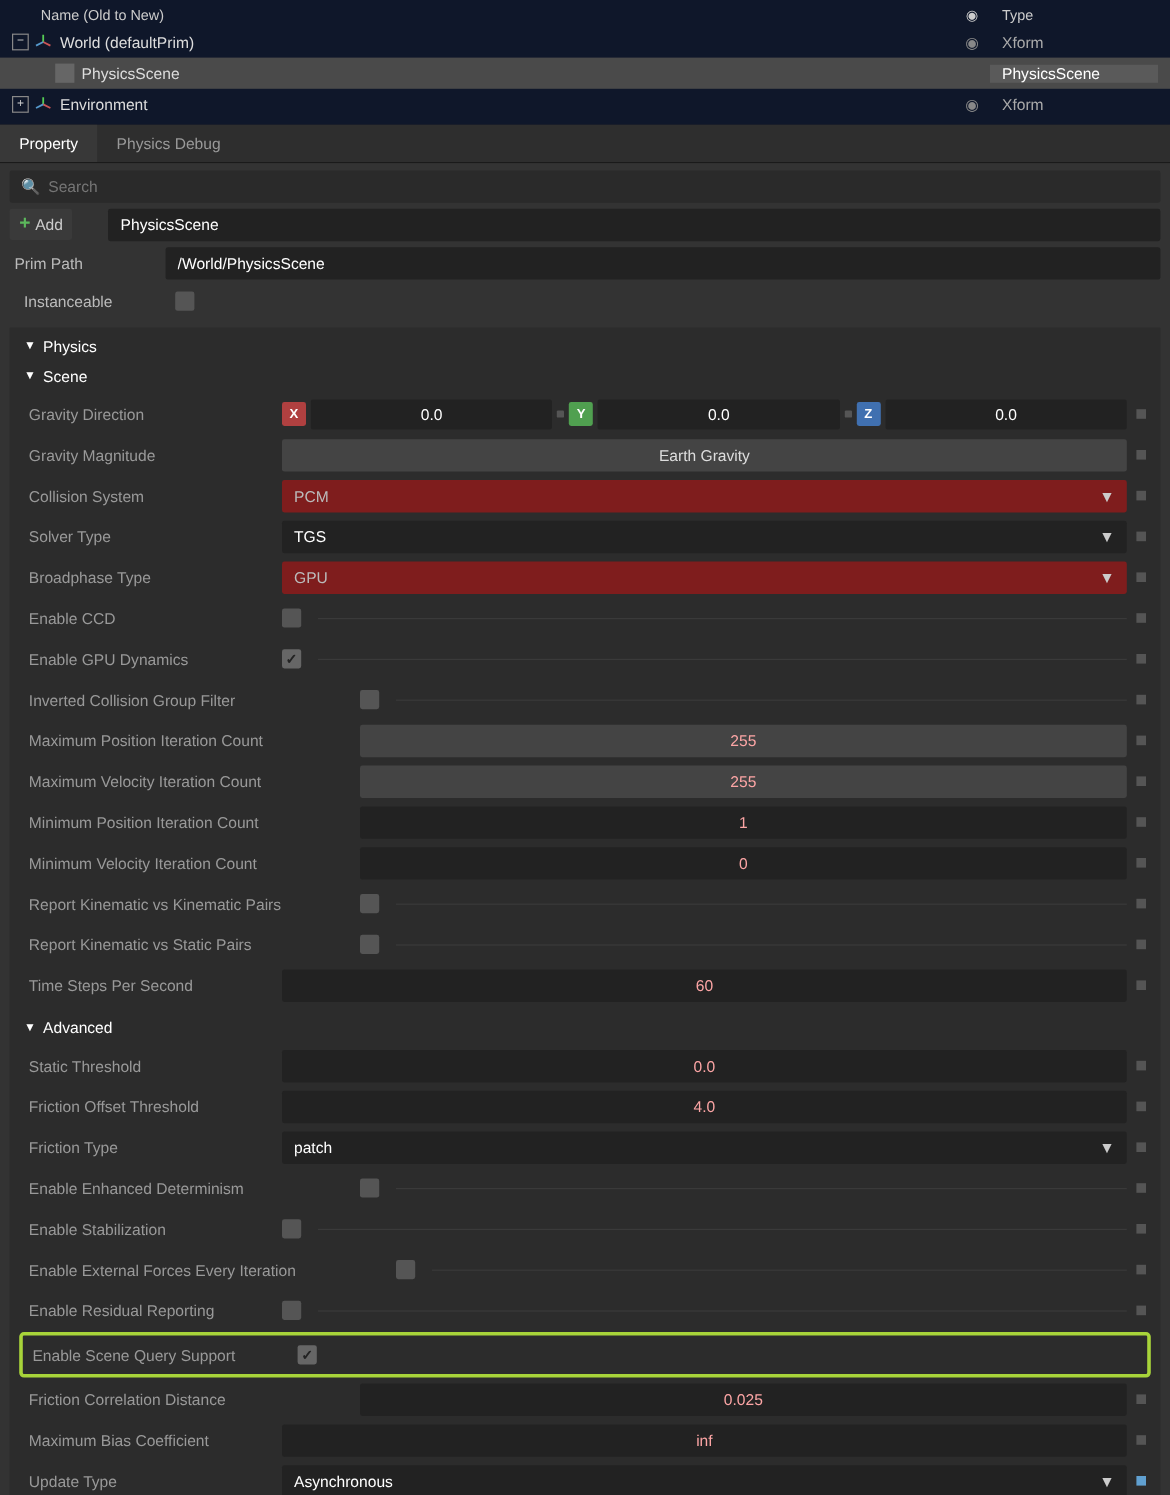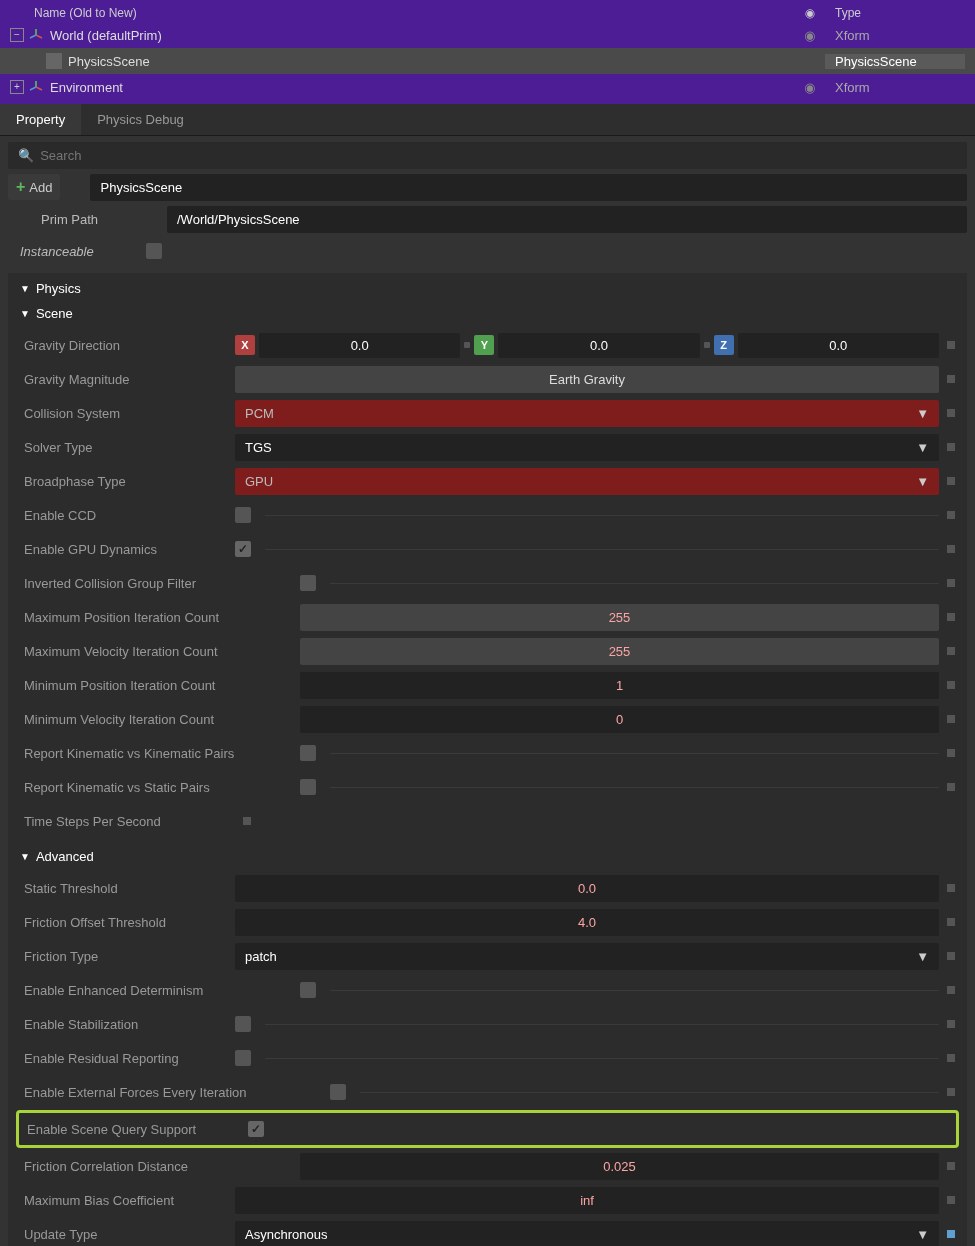--- a/index.html
+++ b/index.html
@@ -1,17 +1,17 @@
 <!DOCTYPE html>
 <html><head>
 <meta charset="utf-8">
 <style>
 * { margin: 0; padding: 0; box-sizing: border-box; font-family: -apple-system, BlinkMacSystemFont, "Segoe UI", sans-serif; }
 body { background: #2a2a2a; color: #ccc; font-size: 13px; width: 975px; }
-.tree-panel { background: #4c1d95; padding: 4px 0; }
+.tree-panel { background: #0f172a; padding: 4px 0; }
 .tree-header { display: flex; padding: 2px 10px; color: #ccc; font-size: 12px; }
 .tree-header-name { flex: 1; padding-left: 24px; }
 .tree-header-eye { width: 30px; text-align: center; }
 .tree-header-type { width: 140px; padding-left: 10px; }
 .tree-row { display: flex; align-items: center; padding: 2px 10px; height: 26px; }
 .tree-row.selected { background: #4a4a4a; }
 .tree-expand { width: 14px; height: 14px; border: 1px solid #888; display: inline-flex; align-items: center; justify-content: center; font-size: 10px; line-height: 1; margin-right: 4px; cursor: pointer; color: #ccc; }
 .tree-spacer { width: 18px; display: inline-block; }
 .axis-icon { width: 16px; height: 16px; margin-right: 6px; position: relative; }
 .axis-icon svg { width: 16px; height: 16px; }
@@ -21,21 +21,21 @@
 .tree-type { width: 140px; padding-left: 10px; color: #aaa; }
 .tree-type.selected { background: #5a5a5a; color: #fff; }
 .tabs { display: flex; background: #2e2e2e; border-bottom: 1px solid #1a1a1a; }
 .tab { padding: 8px 16px; color: #999; cursor: pointer; }
 .tab.active { background: #383838; color: #fff; }
 .prop-panel { background: #333; padding: 6px 8px; }
 .search-row { display: flex; align-items: center; background: #2a2a2a; padding: 6px 10px; margin-bottom: 4px; border-radius: 2px; }
 .search-icon { color: #888; margin-right: 6px; }
 .search-input { flex: 1; background: transparent; border: none; color: #888; outline: none; font-size: 13px; }
 .prop-row { display: flex; align-items: center; margin-bottom: 4px; height: 28px; }
-.prop-label { width: 100px; color: #bbb; padding-left: 4px; margin-left: 29px; }
+.prop-label { width: 100px; color: #bbb; padding-left: 4px; }
 .add-btn { display: inline-flex; align-items: center; background: #3a3a3a; padding: 4px 8px; border-radius: 2px; cursor: pointer; }
 .plus-icon { color: #5cb85c; font-size: 16px; font-weight: bold; margin-right: 4px; }
 .prop-input { flex: 1; background: #222; color: #fff; border: none; padding: 6px 10px; border-radius: 2px; outline: none; font-size: 13px; }
 .section { background: #2c2c2c; margin-top: 8px; padding: 8px 12px; }
 .section-header { display: flex; align-items: center; color: #fff; font-weight: 500; margin-bottom: 10px; cursor: pointer; }
 .section-arrow { margin-right: 6px; font-size: 10px; }
 .subsection { padding-left: 0px; }
 .field-row { display: flex; align-items: center; margin-bottom: 6px; min-height: 28px; }
 .field-label { width: 215px; color: #999; padding-left: 4px; font-size: 13px; }
 .field-label.wide { width: 280px; }
@@ -53,21 +53,21 @@
 .full-btn { flex: 1; background: #444; color: #ddd; border: none; text-align: center; padding: 6px; border-radius: 2px; cursor: pointer; font-size: 13px; }
 .dropdown { flex: 1; background: #7f1d1d; color: #bbb; border: none; padding: 6px 10px; border-radius: 2px; display: flex; justify-content: space-between; align-items: center; cursor: pointer; font-size: 13px; }
 .dropdown.dark { background: #222; color: #fff; }
 .drop-arrow { color: #ccc; }
 .checkbox { width: 16px; height: 16px; background: #555; border-radius: 2px; display: inline-flex; align-items: center; justify-content: center; cursor: pointer; }
 .checkbox.checked { background: #666; }
 .check-mark { color: #222; font-size: 12px; font-weight: bold; }
 .hr-line { flex: 1; height: 1px; background: #3a3a3a; margin-left: 10px; }
 .highlight-box { border: 3px solid #a8d43a; border-radius: 4px; padding: 2px 4px; margin: -2px -4px 4px -4px; }
 .instance-row { display: flex; align-items: center; padding: 6px 8px; }
-.instance-label { width: 100px; color: #bbb; padding-left: 4px; font-style: italic; }
+.instance-label { width: 100px; color: #bbb; padding-left: 4px; }
 </style>
 </head>
 <body>
 
 <div class="tree-panel">
   <div class="tree-header">
     <span class="tree-header-name">Name (Old to New)</span>
     <span class="tree-header-eye">◉</span>
     <span class="tree-header-type">Type</span>
   </div>
@@ -284,20 +284,23 @@
         <span class="field-label wide">Report Kinematic vs Static Pairs</span>
         <div class="field-content">
           <span class="checkbox"></span>
           <span class="hr-line"></span>
         </div>
         <span class="reset-dot"></span>
       </div>
 
       <div class="field-row">
         <span class="field-label">Time Steps Per Second</span>
+        <div class="field-content">
+          <input class="full-input" value="60" style="">
+        </div>
         <span class="reset-dot"></span>
       </div>
 
       <div class="section-header" style="margin-top:14px">
         <span class="section-arrow">▼</span>
         <span>Advanced</span>
       </div>
 
       <div class="field-row">
         <span class="field-label">Static Threshold</span>
@@ -338,30 +341,30 @@
       <div class="field-row">
         <span class="field-label">Enable Stabilization</span>
         <div class="field-content">
           <span class="checkbox"></span>
           <span class="hr-line"></span>
         </div>
         <span class="reset-dot"></span>
       </div>
 
       <div class="field-row">
+        <span class="field-label xwide">Enable External Forces Every Iteration</span>
+        <div class="field-content">
+          <span class="checkbox"></span>
+          <span class="hr-line"></span>
+        </div>
+        <span class="reset-dot"></span>
+      </div>
+
+      <div class="field-row">
         <span class="field-label">Enable Residual Reporting</span>
-        <div class="field-content">
-          <span class="checkbox"></span>
-          <span class="hr-line"></span>
-        </div>
-        <span class="reset-dot"></span>
-      </div>
-
-      <div class="field-row">
-        <span class="field-label xwide">Enable External Forces Every Iteration</span>
         <div class="field-content">
           <span class="checkbox"></span>
           <span class="hr-line"></span>
         </div>
         <span class="reset-dot"></span>
       </div>
 
       <div class="highlight-box">
         <div class="field-row" style="margin-bottom:0">
           <span class="field-label" style="width:225px">Enable Scene Query Support</span>

